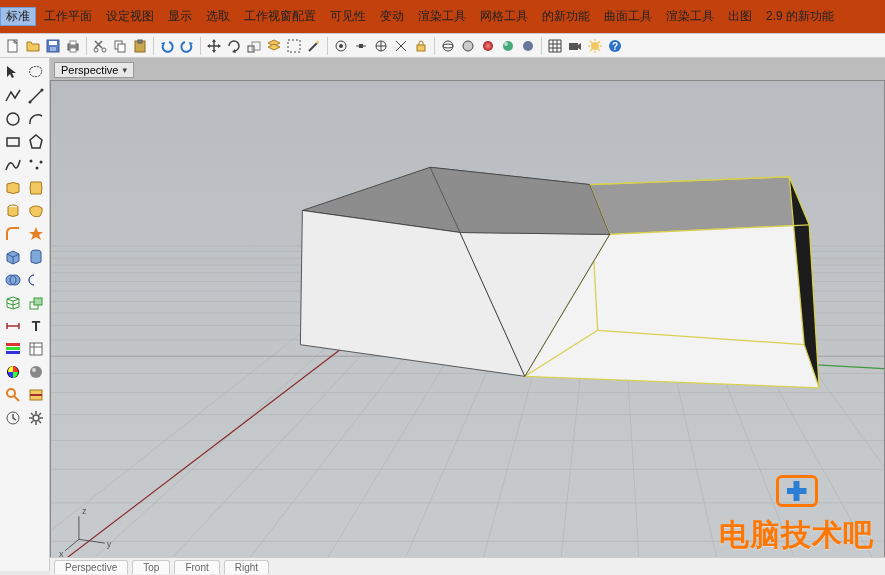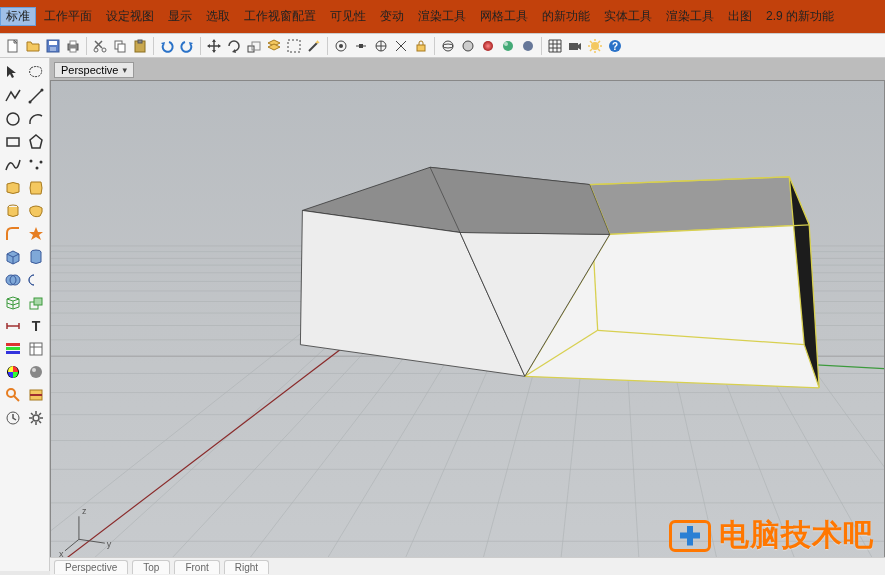--- a/index.html
+++ b/index.html
@@ -125,20 +125,21 @@
   }
 
   .watermark {
     position: absolute;
     right: 10px;
     bottom: 14px;
     display: flex;
     align-items: center;
     gap: 8px;
     z-index: 20;
+    flex-direction: column;
   }
   .watermark .logo-box {
     width: 42px;
     height: 32px;
     border: 3px solid #ff7700;
     border-radius: 6px;
     position: relative;
     display: flex;
     align-items: center;
     justify-content: center;
@@ -189,21 +190,21 @@
   <div class="mi">工作平面</div>
   <div class="mi">设定视图</div>
   <div class="mi">显示</div>
   <div class="mi">选取</div>
   <div class="mi">工作视窗配置</div>
   <div class="mi">可见性</div>
   <div class="mi">变动</div>
   <div class="mi">渲染工具</div>
   <div class="mi">网格工具</div>
   <div class="mi">的新功能</div>
-  <div class="mi">实体工具</div>
+  <div class="mi">曲面工具</div>
   <div class="mi">渲染工具</div>
   <div class="mi">出图</div>
   <div class="mi">2.9 的新功能</div>
 </div>
 
 <div class="toolbar">
   <div class="tb-btn">
       <svg viewBox="0 0 16 16">
         <rect x="3" y="2" width="9" height="12" fill="#fff" stroke="#666"></rect>
         <path d="M9 2 L12 5 L9 5 Z" fill="#ddd" stroke="#666"></path>

